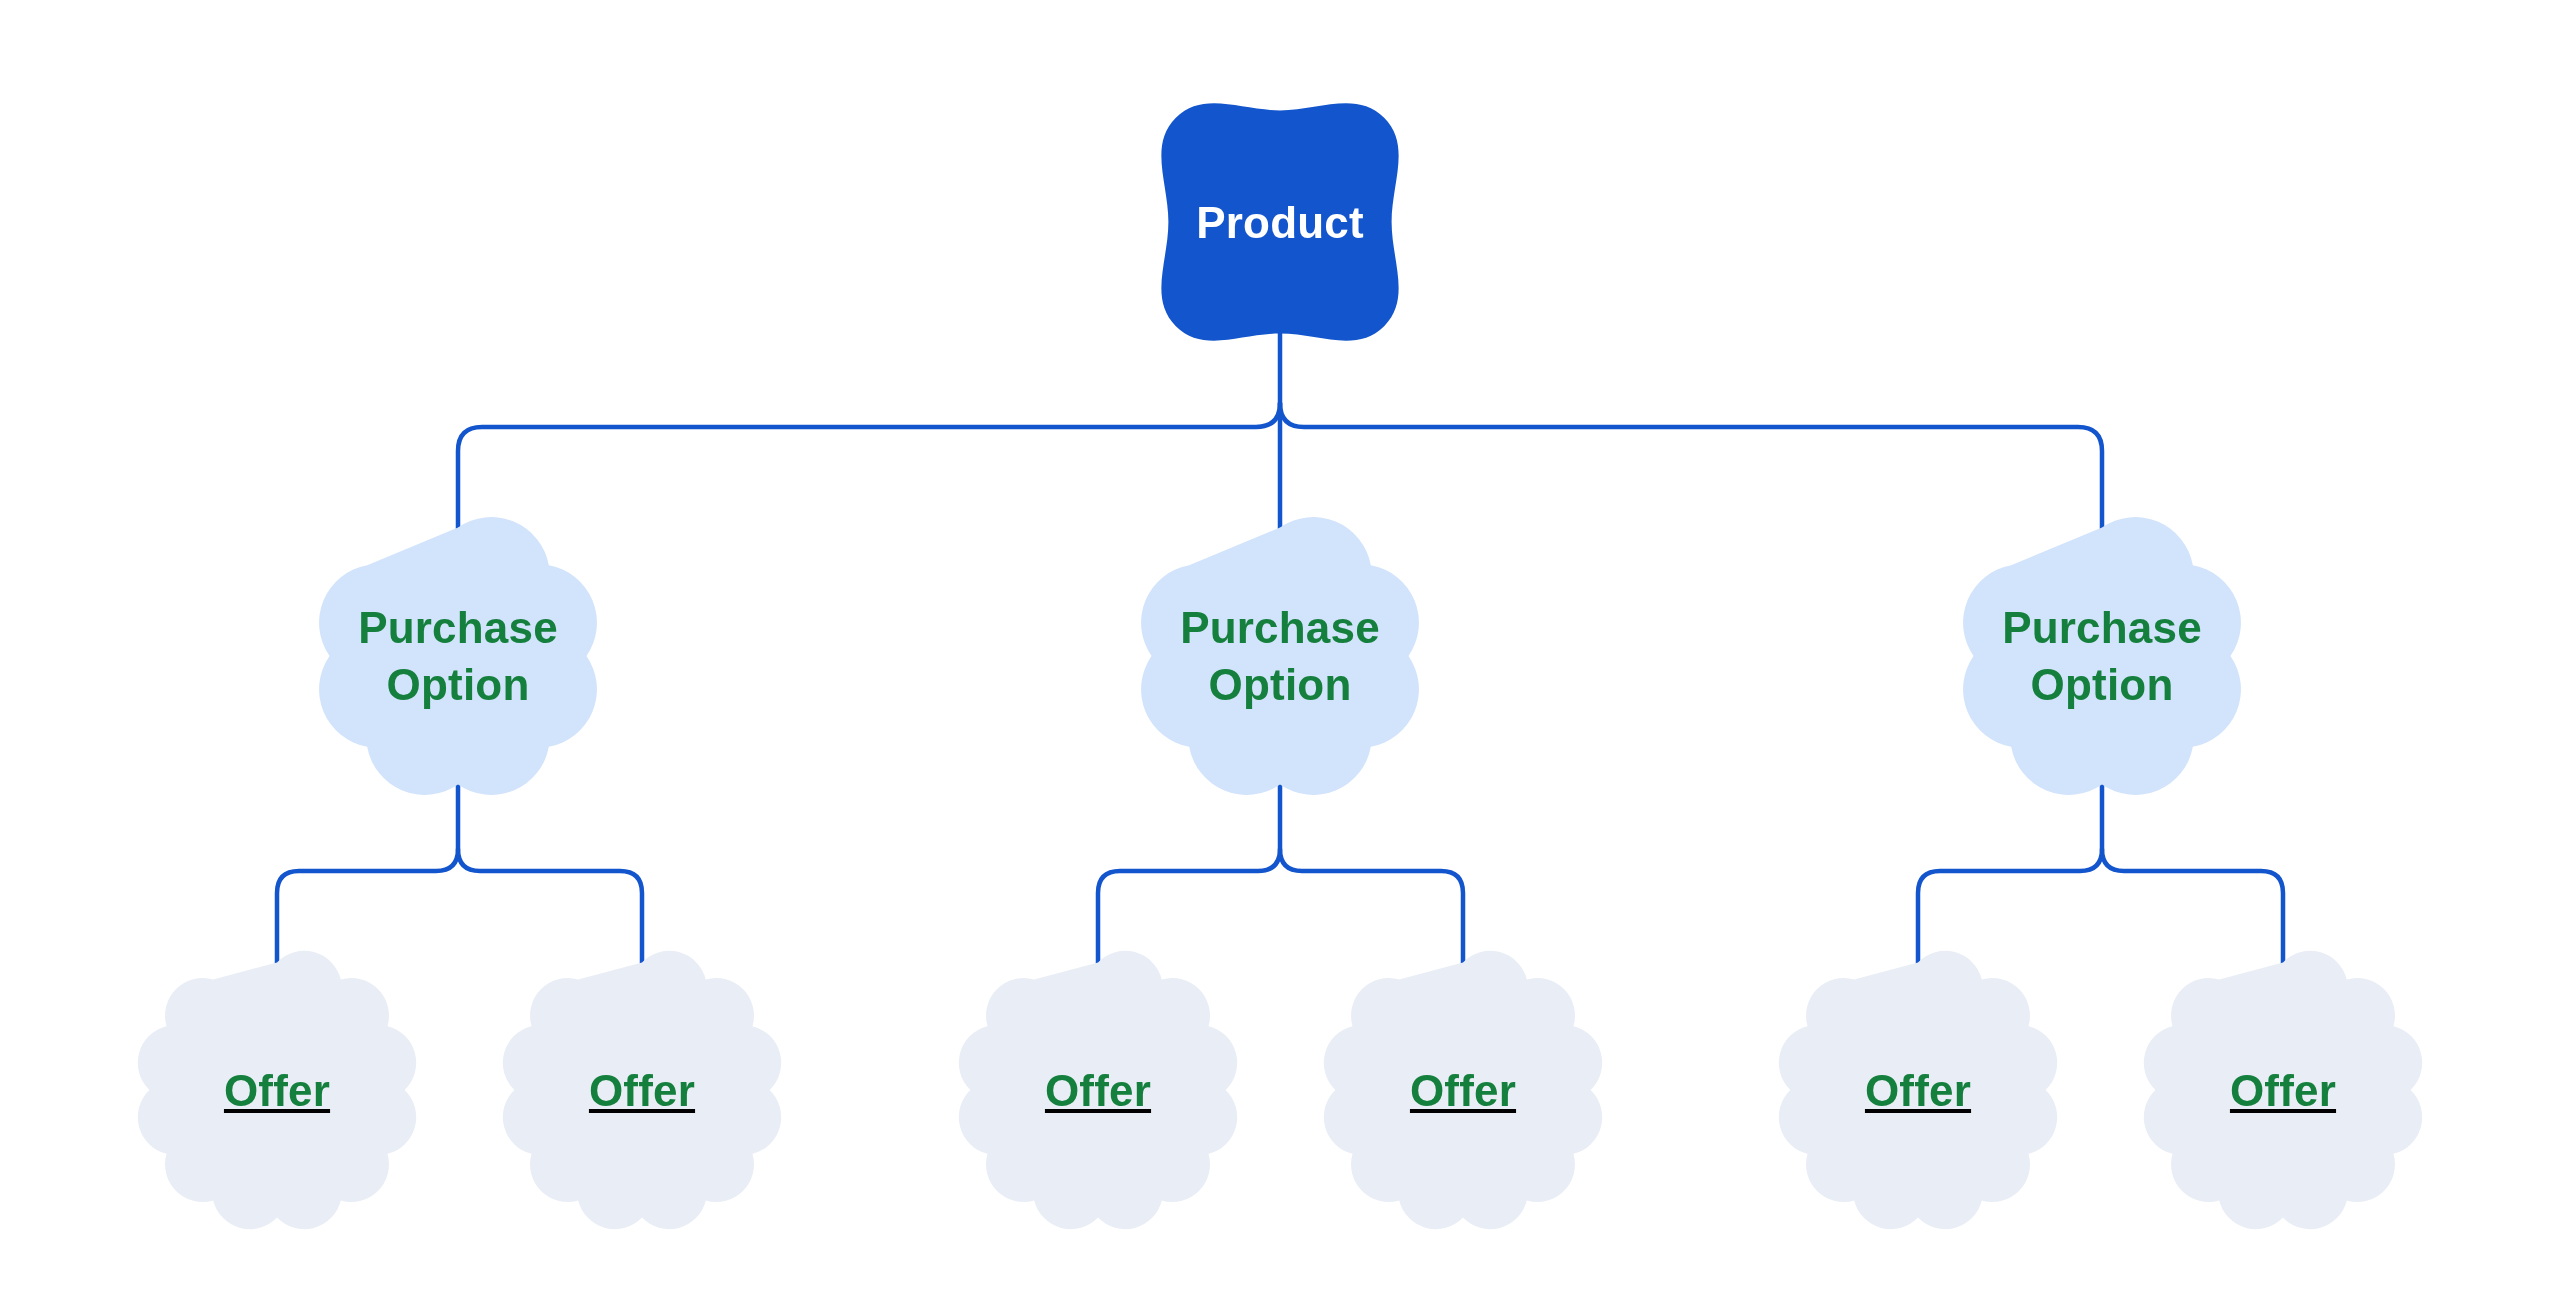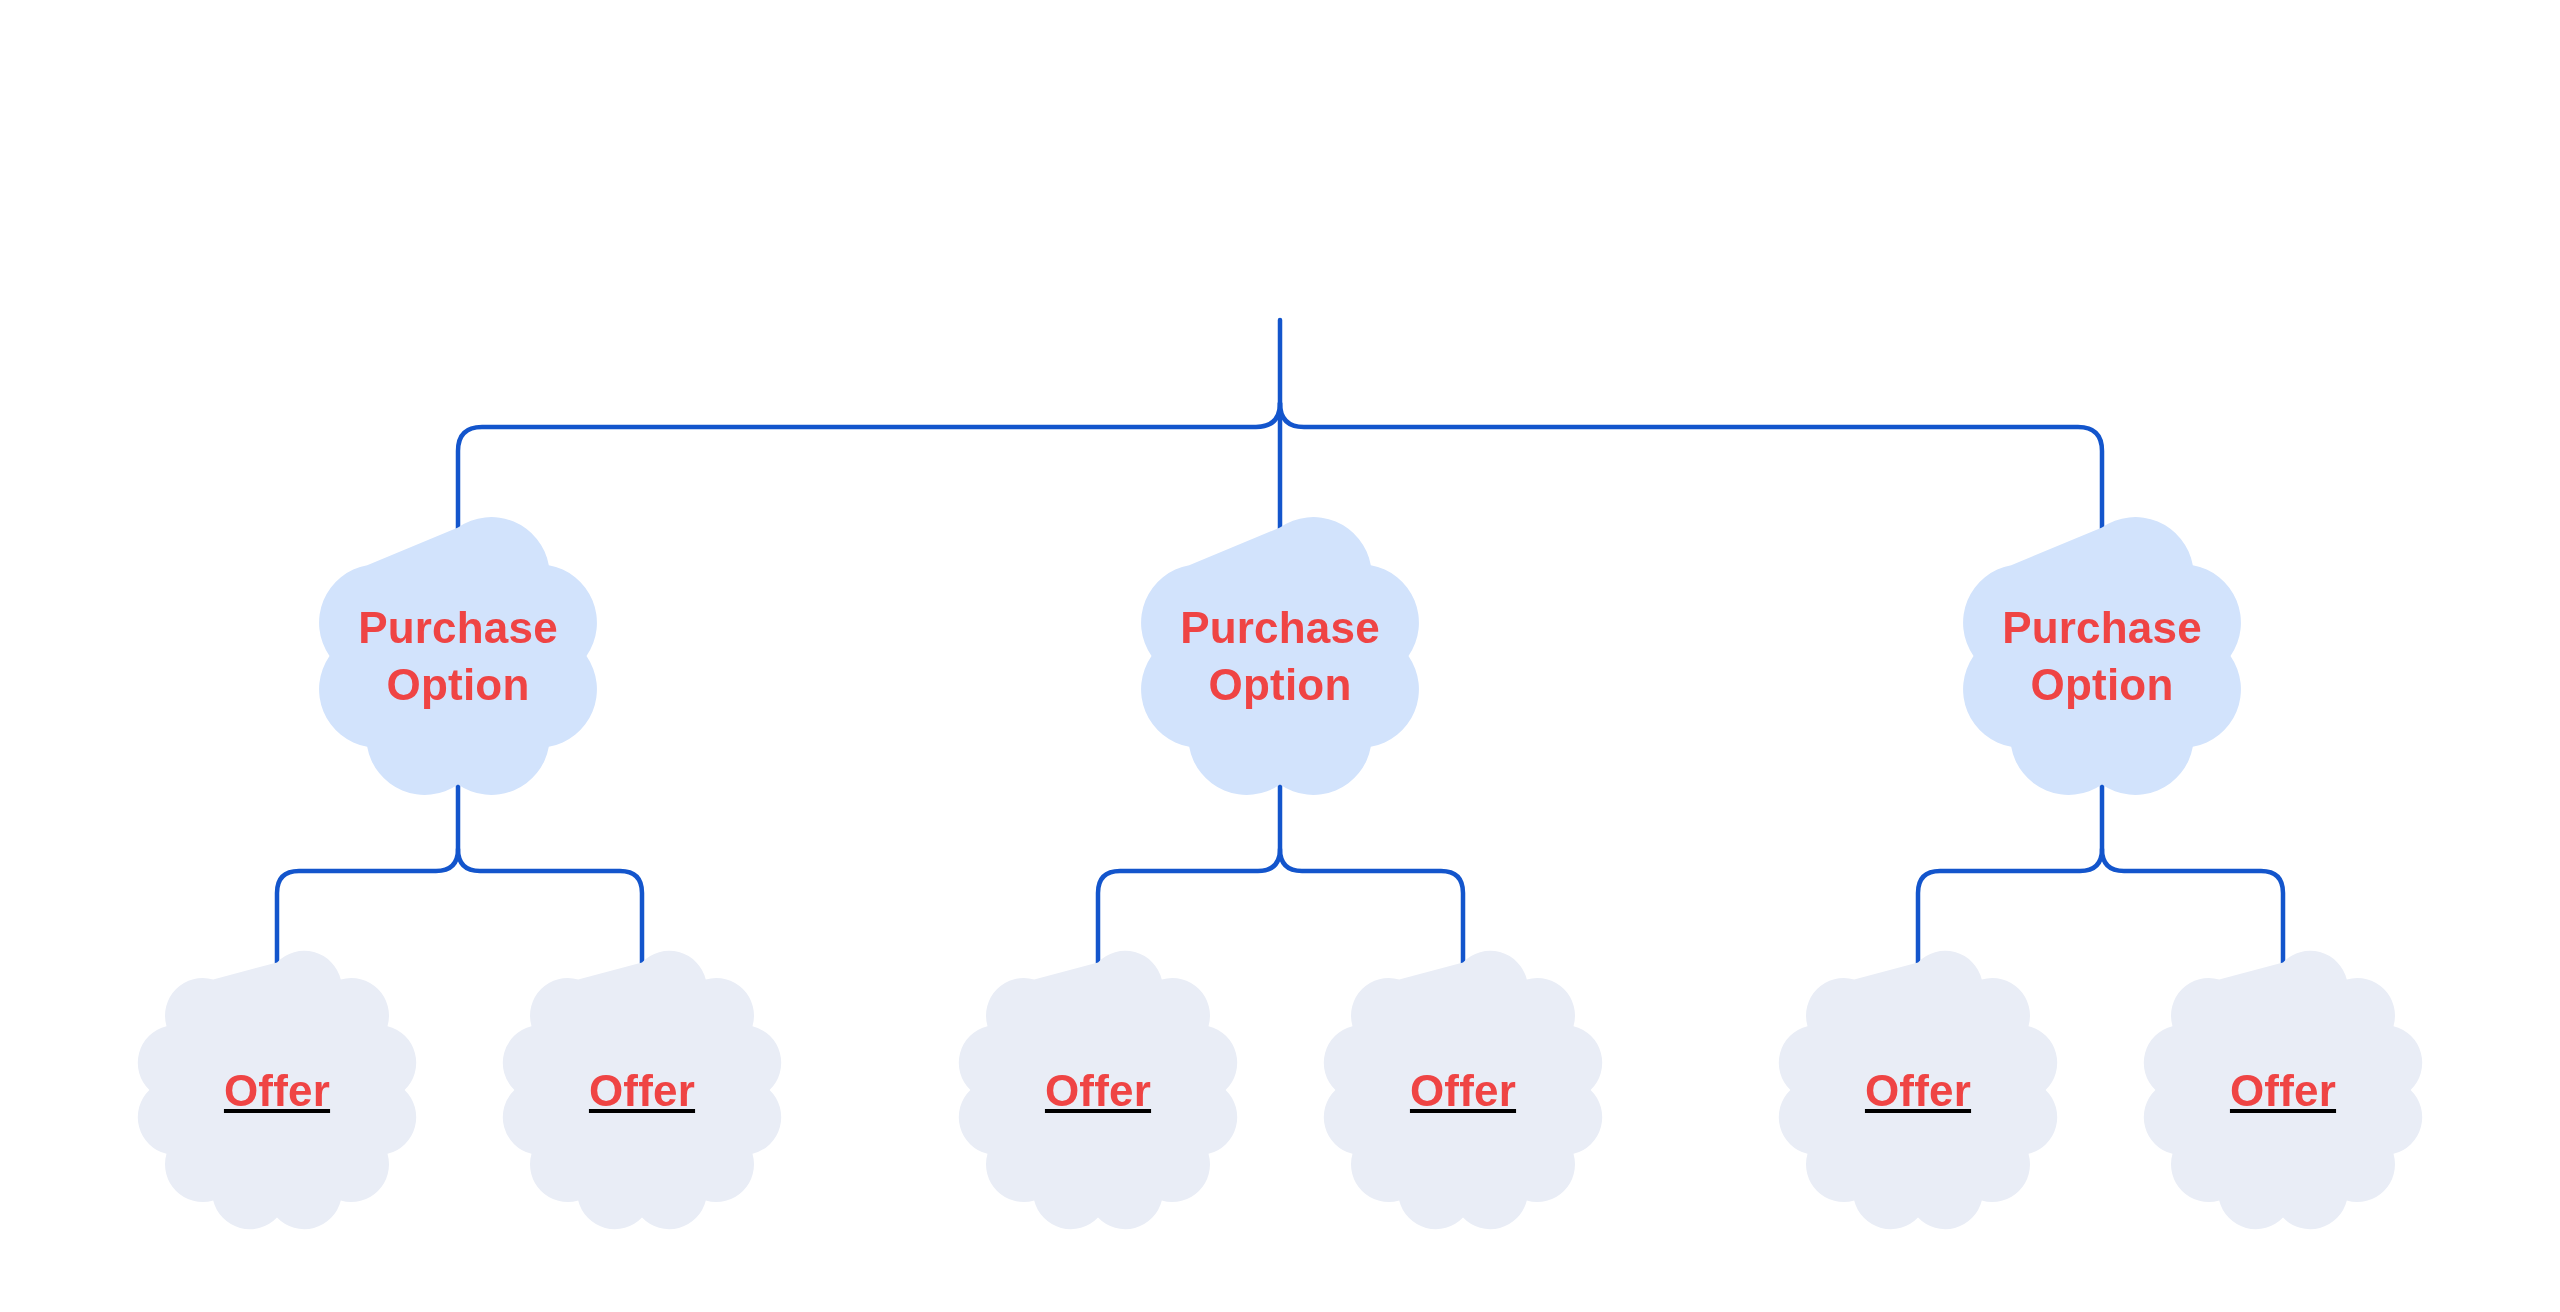--- a/index.html
+++ b/index.html
@@ -34,21 +34,21 @@
     width: 100%; height: 100%;
   }
   .node .label {
     position: relative;
     z-index: 2;
     text-align: center;
     font-size: 44px;
     font-weight: 600;
     letter-spacing: 0.2px;
     line-height: 57px;
-    color: #ef4444;
+    color: #15803d;
     width: 230px;
   }
   .node.product { left: 1125px; top: 67px; width: 310px; height: 310px; }
   .node.product .label { color: #ffffff; width: 260px; }
   .blob-product { fill: #1255cc; }
   .node.po { width: 292px; height: 292px; top: 510px; }
   .blob-po { fill: #d2e3fc; }
   .node.po1 { left: 312px; }
   .node.po2 { left: 1134px; }
   .node.po3 { left: 1956px; }
@@ -75,20 +75,34 @@
     <path d="M 458 770 L 458 849 Q 458 871 436 871 L 299 871 Q 277 871 277 893 L 277 970"></path>
     <path d="M 458 849 Q 458 871 480 871 L 620 871 Q 642 871 642 893 L 642 970"></path>
 
     <path d="M 1280 770 L 1280 849 Q 1280 871 1258 871 L 1120 871 Q 1098 871 1098 893 L 1098 970"></path>
     <path d="M 1280 849 Q 1280 871 1302 871 L 1441 871 Q 1463 871 1463 893 L 1463 970"></path>
 
     <path d="M 2102 770 L 2102 849 Q 2102 871 2080 871 L 1940 871 Q 1918 871 1918 893 L 1918 970"></path>
     <path d="M 2102 849 Q 2102 871 2124 871 L 2261 871 Q 2283 871 2283 893 L 2283 970"></path>
   </svg>
 
+  <div class="node product">
+    <svg class="blob" viewBox="0 0 200 200">
+      <path class="blob-product" d="M 100,28
+        C 125,28 149.5,15.1 167.2,32.8
+        C 184.9,50.5 172,75 172,100
+        C 172,125 184.9,149.5 167.2,167.2
+        C 149.5,184.9 125,172 100,172
+        C 75,172 50.5,184.9 32.8,167.2
+        C 15.1,149.5 28,125 28,100
+        C 28,75 15.1,50.5 32.8,32.8
+        C 50.5,15.1 75,28 100,28 Z"></path>
+    </svg>
+    <div class="label">Product</div>
+  </div>
 
   <div class="node po po1">
     <svg class="blob" viewBox="0 0 200 200">
       <path class="blob-po" d="M 100,12 A 40 40 0 0 1 162.2,37.8 A 40 40 0 0 1 188,100 A 40 40 0 0 1 162.2,162.2 A 40 40 0 0 1 100,188 A 40 40 0 0 1 37.8,162.2 A 40 40 0 0 1 12,100 A 40 40 0 0 1 37.8,37.8 Z"></path>
     </svg>
     <div class="label">Purchase Option</div>
   </div>
 
   <div class="node po po2">
     <svg class="blob" viewBox="0 0 200 200">

